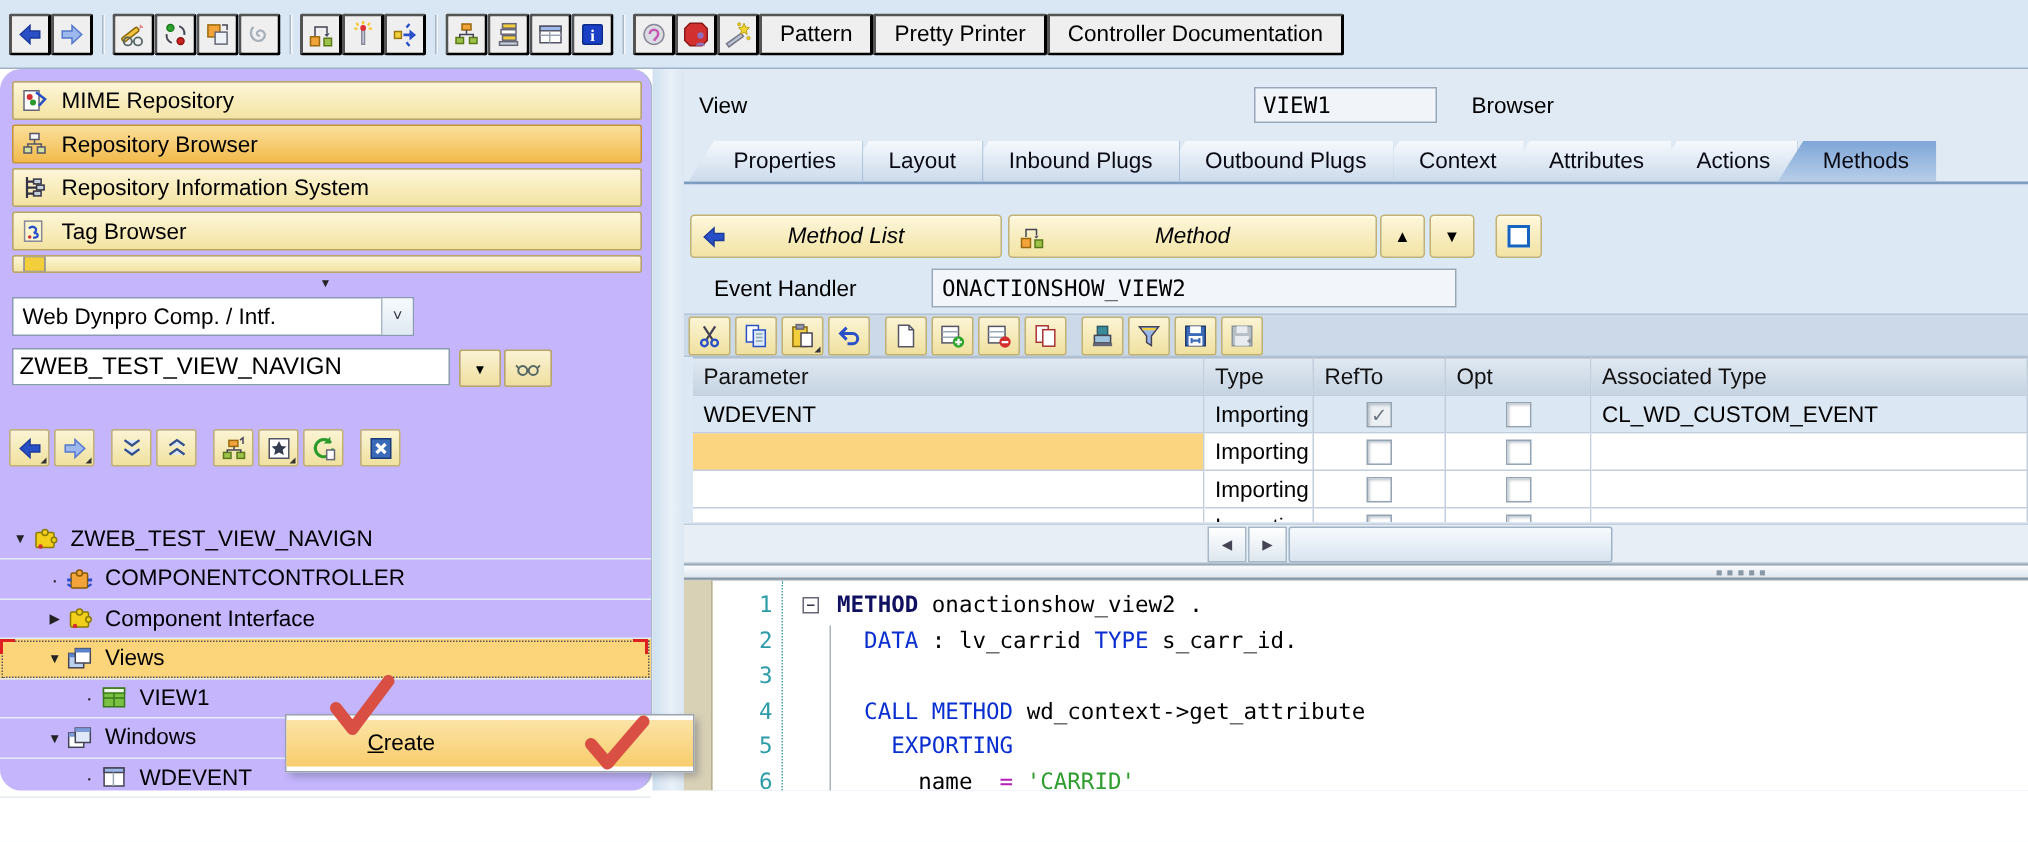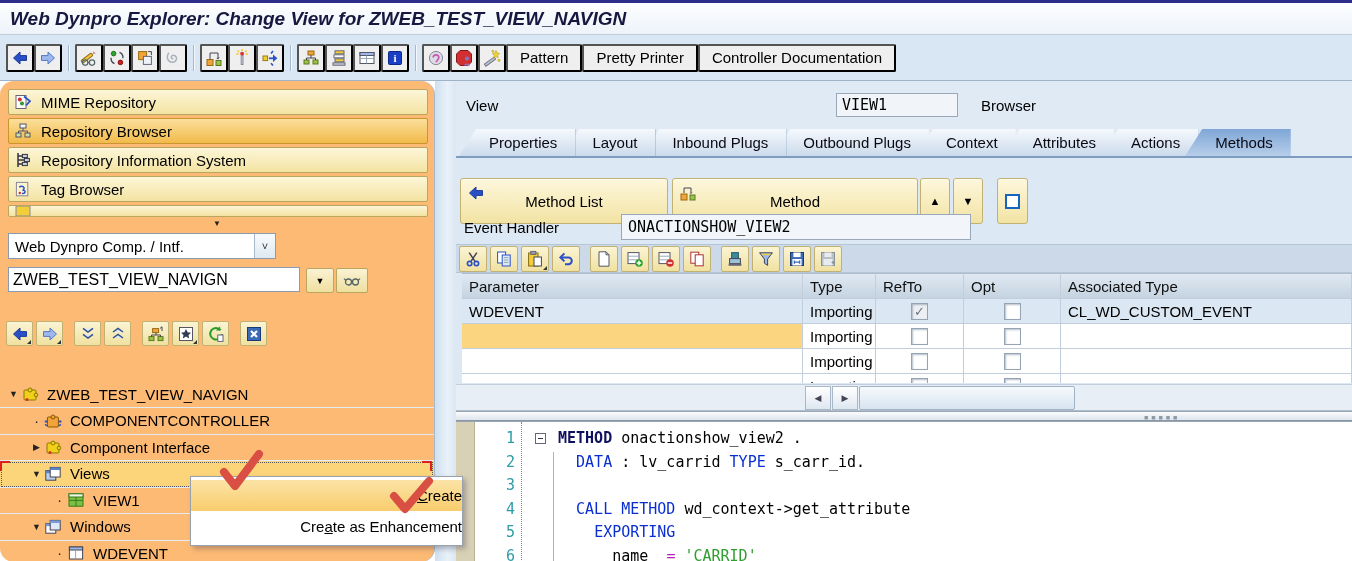--- a/index.html
+++ b/index.html
@@ -13,21 +13,21 @@
 
   
   .toolbar{height:45px;background:#d9e6f3;border-bottom:1px solid #9fb2c6;display:flex;align-items:center;padding:0 6px;}
   .tb-btn{width:28px;height:28px;display:flex;align-items:center;justify-content:center;border-radius:2px;}
   .tb-sep{width:1px;height:26px;background:#a9b8c9;box-shadow:1px 0 0 #f4f8fc;margin:0 6px;}
   .tb-text{padding:0 12px;font-size:15px;color:#000;display:flex;align-items:center;height:28px;}
   .icon svg{display:block;}
 
   
   .body{display:flex;height:481px;}
-  .left{position:relative;width:434px;background:#fdba74;border-right:1px solid #a8b8c8;flex:none;border-radius:14px;}
+  .left{position:relative;width:434px;background:#c4b5fd;border-right:1px solid #a8b8c8;flex:none;border-radius:14px;}
   .sash{width:21px;flex:none;background:linear-gradient(90deg,#cfe0ef,#e9f1f9 60%,#dbe7f2);}
   .right{position:relative;flex:1;background:#dfeaf5;overflow:hidden;}
 
   
   .nav-btn{position:absolute;left:8px;width:420px;height:26px;border:1px solid #b9a75f;border-radius:2px;
            background:linear-gradient(180deg,#fdf6d8,#f3e3a2);display:flex;align-items:center;gap:7px;
            padding:0 5px;box-sizing:border-box;overflow:hidden;}
   .nav-btn.active{background:linear-gradient(180deg,#fbdf9b,#f2ba4b);border-color:#c8952e;}
   .nav-btn .icon{width:20px;height:18px;flex:none;}
   .tri-collapse{position:absolute;left:0;right:0;text-align:center;font-size:8px;color:#222;}
@@ -58,21 +58,21 @@
   .tree-row .icon{width:21px;height:18px;flex:none;margin-right:5px;}
   .tree-row .lbl{white-space:nowrap;}
   .tree-row.sel{background:#fcd479;outline:1px dotted #555;outline-offset:-2px;}
   .tree-row.sel .cr{position:absolute;width:8px;height:8px;}
   .tree-row.sel .cr.tr{right:2px;top:0;border-top:2px solid #e02020;border-right:2px solid #e02020;}
   .tree-row.sel .cr.bl{left:0;top:0;border-top:2px solid #e02020;border-left:2px solid #e02020;}
 
   
   .cmenu{position:absolute;left:190px;top:476px;width:273px;background:#fff;border:1px solid #9aa3ad;
          box-shadow:3px 3px 5px rgba(60,60,80,.35);padding:3px 0;z-index:40;box-sizing:border-box;}
-  .mi{height:31px;display:flex;align-items:center;padding-left:54px;font-size:15px;color:#000;justify-content:flex-end;}
+  .mi{height:31px;display:flex;align-items:center;padding-left:54px;font-size:15px;color:#000;}
   .mi.hl{background:linear-gradient(180deg,#fce3a6,#f8cd6c);}
   .mi u{text-decoration:underline;}
 
   .redcheck{position:absolute;z-index:60;pointer-events:none;}
 
   
   .view-row{position:absolute;top:12px;left:0;right:0;height:26px;}
   .view-label{position:absolute;left:10px;top:4px;}
   .view-input{position:absolute;left:380px;top:0;width:122px;height:24px;border:1px solid #98a8b8;background:#f1f5f9;
               font-family:"DejaVu Sans Mono",monospace;font-size:15px;padding:0 5px;box-sizing:border-box;}
@@ -81,27 +81,27 @@
   .tabs{position:absolute;top:46px;left:0;right:0;height:29px;display:flex;align-items:flex-end;padding-left:16px;
         border-bottom:2px solid #7c9cc0;box-sizing:content-box;}
   .tab{position:relative;height:27px;margin-left:-13px;padding:0 18px 0 30px;display:flex;align-items:center;
        font-size:15px;color:#0a0a14;background:linear-gradient(180deg,#f5f9fd,#cbdaeb);
        clip-path:polygon(17px 0,100% 0,100% 100%,0 100%);
        filter:drop-shadow(0 -1px 0 #8aa4c4) drop-shadow(1px 0 0 #8aa4c4);}
   .tab.active{background:linear-gradient(180deg,#7fa6d7,#b7cee9);z-index:30;}
 
   .tab-content{position:absolute;top:77px;left:0;right:0;bottom:0;background:#dce8f4;}
 
-  .btn-big{position:absolute;height:46px;border:1px solid #c1b172;border-radius:3px;box-sizing:border-box;
+  .btn-big{position:absolute;height:29px;border:1px solid #c1b172;border-radius:3px;box-sizing:border-box;
            background:linear-gradient(180deg,#fdf7dc,#f2e3a3);display:flex;align-items:center;justify-content:center;
-           font-size:15px;box-shadow:inset 0 1px 0 #fffbe8;}
+           font-size:15px;box-shadow:inset 0 1px 0 #fffbe8;font-style:italic;}
   .btn-big .licon{position:absolute;left:6px;top:5px;}
   .sqglyph{width:11px;height:11px;border:2px solid #1565c0;background:#fff;display:inline-block;}
 
-  .ev-label{position:absolute;left:8px;top:61px;}
+  .ev-label{position:absolute;left:20px;top:61px;}
   .ev-input{position:absolute;left:165px;top:56px;width:350px;height:26px;border:1px solid #98a8b8;background:#f2f6fa;
             font-family:"DejaVu Sans Mono",monospace;font-size:15px;padding:0 6px;box-sizing:border-box;}
 
   .etb{position:absolute;top:86px;left:0;right:0;height:29px;background:#cbd9e8;border-top:1px solid #b5c5d6;
        border-bottom:1px solid #b5c5d6;display:flex;align-items:center;padding-left:3px;box-sizing:border-box;}
   .e-btn{position:relative;width:28px;height:26px;margin-right:3px;border:1px solid #c1b172;border-radius:2px;
          background:linear-gradient(180deg,#fbf4d4,#f0e1a0);display:flex;align-items:center;justify-content:center;}
   .e-btn.dd::after{content:"";position:absolute;right:1px;bottom:1px;border-left:4px solid transparent;border-bottom:4px solid #333;}
   .e-gap{width:7px;}
 
@@ -146,23 +146,20 @@
   .tk-kw{color:#0a2fd0;}
   .tk-str{color:#2f9e2f;}
   .tk-op{color:#b522b5;}
   .tk-txt{color:#000;}
 </style>
 </head>
 <body>
 
 <div id="app">
 
-  <div class="titleband">
-    <span class="title">Web Dynpro Explorer: Change View for ZWEB_TEST_VIEW_NAVIGN</span>
-  </div>
 
   <div class="toolbar" id="main-toolbar">
       <button class="tb-btn">
         <span class="icon">
           <svg viewBox="0 0 18 18" width="18" height="18">
             <path d="M9 3 2.5 9 9 15v-3.6h6.5V6.6H9z" fill="#2a50c8" stroke="#1b3a9a"></path>
           </svg>
         </span>
       </button>
       <button class="tb-btn">
@@ -822,23 +819,20 @@
             </div>
         </div>
       </div>
     </div>
   </div>
 
   <div class="cmenu" id="cmenu">
       <div class="mi hl">
         <span><u>C</u>reate</span>
       </div>
-      <div class="mi">
-        <span>Cre<u>a</u>te as Enhancement</span>
-      </div>
     </div>
 
   <svg class="redcheck" style="left:218px;top:448px;" width="48" height="46" viewBox="0 0 48 46">
     <path d="M6 24 L17 38 L41 6" fill="none" stroke="#d94f43" stroke-width="8" stroke-linecap="round" stroke-linejoin="round"></path>
   </svg>
   <svg class="redcheck" style="left:388px;top:476px;" width="48" height="40" viewBox="0 0 48 40">
     <path d="M6 20 L17 33 L41 5" fill="none" stroke="#d94f43" stroke-width="8" stroke-linecap="round" stroke-linejoin="round"></path>
   </svg>
 </div>
 

